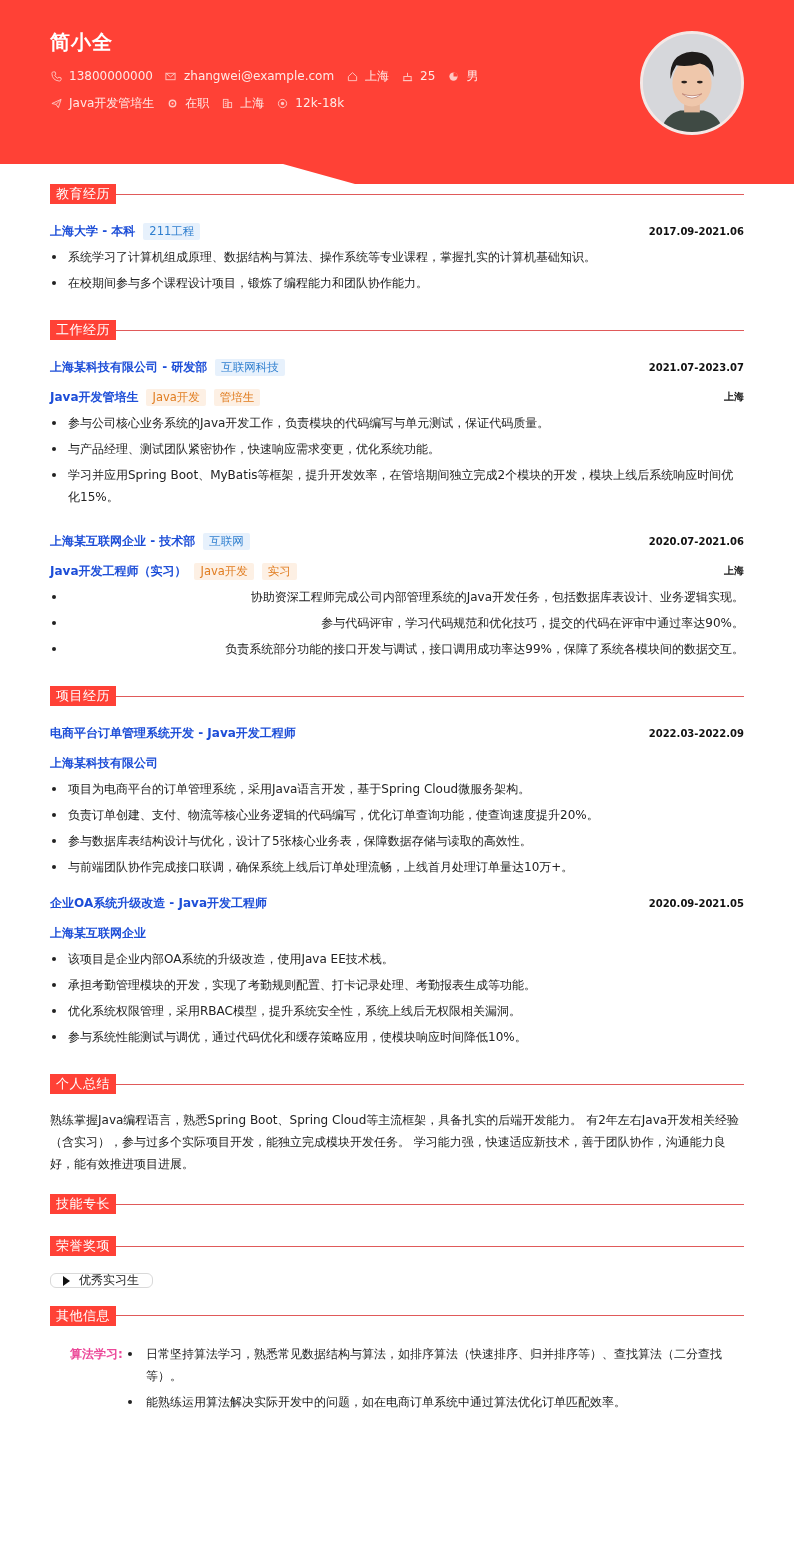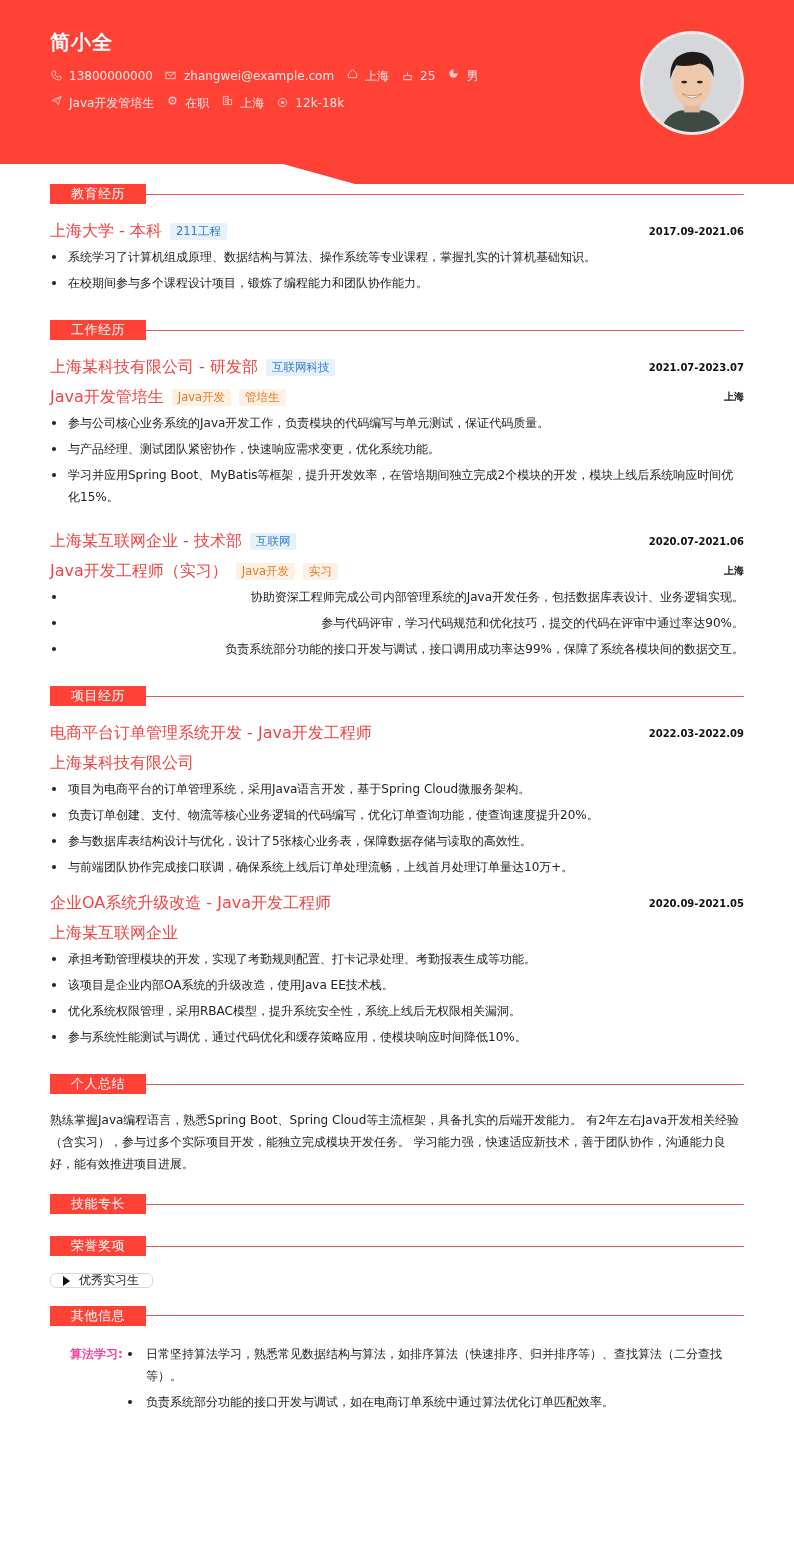--- a/index.html
+++ b/index.html
@@ -6,33 +6,33 @@
   html, body { width: 794px; background: #ffffff; }
   body { font-family: "DejaVu Sans", "Liberation Sans", sans-serif; color: #222; font-size: 12px; position: relative; }
 
   
   .header { position: relative; width: 794px; height: 184px; }
   .header-bg { position: absolute; left: 0; top: 0; width: 794px; height: 184px; }
   .header-content { position: absolute; left: 50px; top: 28px; color: #fff; }
   .name { font-size: 20px; font-weight: bold; letter-spacing: 1px; color: #fff; height: 28px; line-height: 28px; }
   .info-row { display: flex; align-items: center; margin-top: 12px; height: 16px; font-size: 12px; color: #ffe9e6; }
   .info-row + .info-row { margin-top: 11px; }
-  .info-item { display: flex; margin-right: 12px; }
+  .info-item { display: flex; align-items: center; margin-right: 12px; }
   .info-item .ic { width: 12px; height: 12px; margin-right: 7px; display: inline-flex; align-items: center; justify-content: center; opacity: 0.85; }
   .info-item .ic svg { width: 11px; height: 11px; }
   .avatar { position: absolute; left: 640px; top: 31px; width: 104px; height: 104px; border-radius: 50%; border: 3px solid #f4e8e6; background: #d9d9dc; overflow: hidden; }
 
   
   .main { padding: 0 50px; }
   .section-title { display: flex; align-items: center; height: 20px; }
-  .section-title .label { background: #ff4136; color: #fff; font-size: 13px; padding: 0 21px; height: 20px; line-height: 20px; letter-spacing: 0.5px; }
+  .section-title .label { background: #ff4136; color: #fff; font-size: 13px; padding: 0 6px; height: 20px; line-height: 20px; letter-spacing: 0.5px; }
   .section-title .line { flex: 1; height: 1px; background: #e05a5a; }
 
   .row { display: flex; justify-content: space-between; align-items: center; height: 18px; }
-  .bold { font-weight: normal; font-size: 16px; color: #ef4444; }
+  .bold { font-weight: bold; font-size: 12px; color: #1d4ed8; }
   .tag { display: inline-block; font-size: 11.5px; padding: 0 6px; height: 17px; line-height: 17px; border-radius: 2px; margin-left: 8px; font-weight: normal; }
   .tag.blue { background: #e7f1fc; color: #2f7fcf; }
   .tag.orange { background: #fdf0e4; color: #e07c1f; }
   .date { font-weight: bold; font-size: 10px; color: #111; }
 
   ul.bullets { list-style: none; }
   ul.bullets li { position: relative; padding-left: 18px; font-size: 12px; line-height: 22px; color: #222; margin-top: 4px; }
   ul.bullets li::before { content: ""; position: absolute; left: 2px; top: 9px; width: 4px; height: 4px; border-radius: 50%; background: #222; }
 
   .summary { font-size: 12px; line-height: 22px; color: #222; }
@@ -260,22 +260,22 @@
 
     <div style="margin-top:16px;">
       <div class="row">
         <span class="bold">企业OA系统升级改造 - Java开发工程师</span>
         <span class="date">2020.09-2021.05</span>
       </div>
       <div class="row" style="margin-top:12px;">
         <span class="bold">上海某互联网企业</span>
       </div>
       <ul class="bullets" style="margin-top:6px;">
+        <li>该项目是企业内部OA系统的升级改造，使用Java EE技术栈。</li>
         <li>承担考勤管理模块的开发，实现了考勤规则配置、打卡记录处理、考勤报表生成等功能。</li>
-        <li>该项目是企业内部OA系统的升级改造，使用Java EE技术栈。</li>
         <li>优化系统权限管理，采用RBAC模型，提升系统安全性，系统上线后无权限相关漏洞。</li>
         <li>参与系统性能测试与调优，通过代码优化和缓存策略应用，使模块响应时间降低10%。</li>
       </ul>
     </div>
   </section>
 
   <section style="margin-top:26px;">
     <div class="section-title">
       <span class="label">个人总结</span>
       <span class="line"></span>
@@ -305,19 +305,19 @@
 
   <section style="margin-top:17px;">
     <div class="section-title">
       <span class="label">其他信息</span>
       <span class="line"></span>
     </div>
     <div class="other-row" style="margin-top:17px;">
       <span class="other-label">算法学习:</span>
       <ul class="bullets" style="flex:1;">
         <li>日常坚持算法学习，熟悉常见数据结构与算法，如排序算法（快速排序、归并排序等）、查找算法（二分查找等）。</li>
-        <li>负责系统部分功能的接口开发与调试，如在电商订单系统中通过算法优化订单匹配效率。</li>
+        <li>能熟练运用算法解决实际开发中的问题，如在电商订单系统中通过算法优化订单匹配效率。</li>
       </ul>
     </div>
   </section>
 
   <div style="height:16px;"></div>
 </div>
 
 </body></html>

